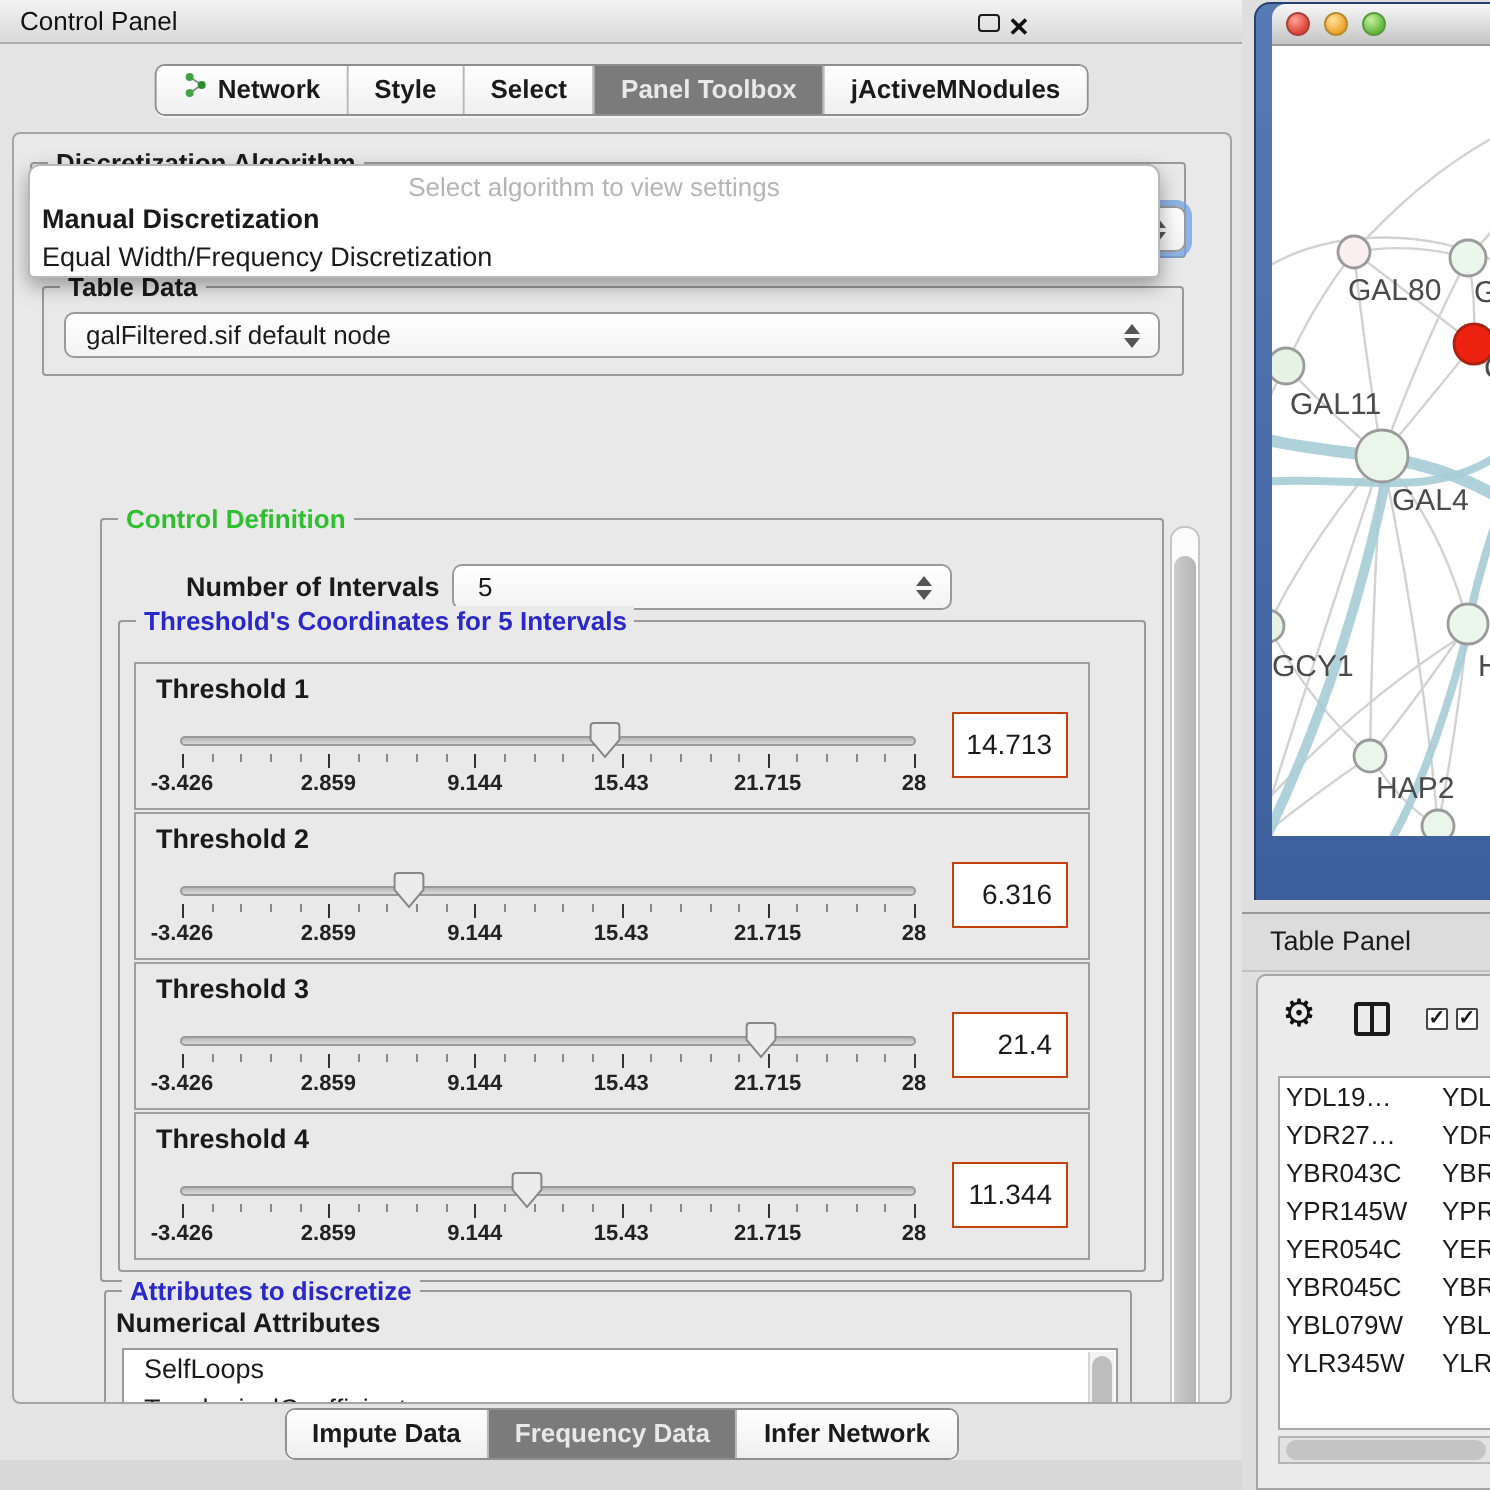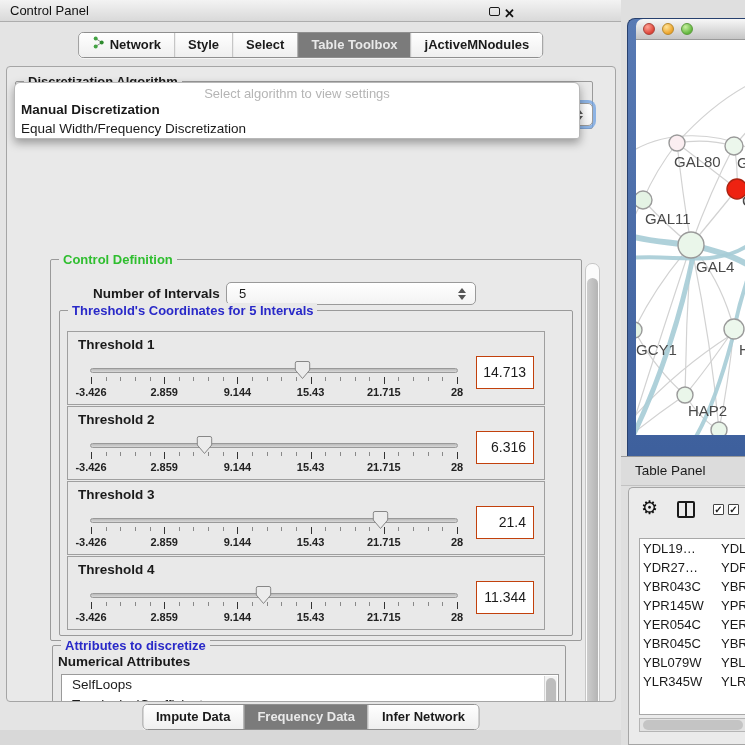--- a/index.html
+++ b/index.html
@@ -85,21 +85,21 @@
   .attr-list-label { position:absolute; left:5px; top:8px; font-weight:bold; font-size:13.5px; }
   .attr-list { position:absolute; left:8px; top:28px; width:498px; height:60px;
     background:#fff; border:1px solid #9a9a9a; overflow:hidden; }
   .attr-item { font-size:13.5px; line-height:19.5px; padding-left:10px; cursor:default; }
   .list-scroll { position:absolute; right:1px; top:1px; width:13px; height:58px;
     background:#f3f3f3; border-left:1px solid #d5d5d5; }
   .list-thumb { position:absolute; left:1px; top:2px; width:10px; height:40px; background:#bdbdbd; border-radius:5px; }
 
   
   .right { position:absolute; left:621px; top:0; width:124px; height:745px; background:#dfdfdf; }
-  .net-window { position:absolute; left:6px; top:18px; width:118px; height:449px;
+  .net-window { position:absolute; left:6px; top:1px; width:118px; height:449px;
     background:linear-gradient(180deg,#587ab4,#3d5f9c); border-left:1px solid #27406e;
     border-top:1px solid #27406e; border-radius:8px 0 0 0; }
   .net-titlebar { margin-left:8px; height:21px; background:linear-gradient(#f7f7f7,#c5c5c5);
     border-radius:7px 0 0 0; border-bottom:1px solid #9a9a9a;
     display:flex; align-items:center; padding-left:7px; gap:7px; }
   .light { width:12px; height:12px; border-radius:50%; cursor:pointer; }
   .light.red    { background:radial-gradient(circle at 35% 30%, #ffa396, #dd4438 70%); border:1px solid #a8423a; }
   .light.yellow { background:radial-gradient(circle at 35% 30%, #ffe49a, #eca32b 70%); border:1px solid #b78a2e; }
   .light.green  { background:radial-gradient(circle at 35% 30%, #c8f0a0, #63b73f 70%); border:1px solid #5d9a3e; }
   .net-canvas { margin-left:8px; height:395px; background:#fff; position:relative; overflow:hidden; cursor:default; }
@@ -154,21 +154,21 @@
       </span>
       <span>Network</span>
     </div>
     <div class="seg">
         <span>Style</span>
       </div>
     <div class="seg">
         <span>Select</span>
       </div>
     <div class="seg sel">
-        <span>Table Toolbox</span>
+        <span>Panel Toolbox</span>
       </div>
     <div class="seg">
         <span>jActiveMNodules</span>
       </div>
   </div>
 
   <div class="main-panel">
 
     <div class="group" style="left:8px; top:14px; width:578px; height:48px;">
       <div class="group-title">Discretization Algorithm</div>
@@ -179,20 +179,30 @@
           <span class="tri-down"></span>
         </span>
     </div>
 
     <div class="algo-popup">
       <div class="popup-hint">Select algorithm to view settings</div>
       <div class="popup-item bold">Manual Discretization</div>
       <div class="popup-item">Equal Width/Frequency Discretization</div>
     </div>
 
+    <div class="group" style="left:14px; top:76px; width:571px; height:45px;">
+      <div class="group-title">Table Data</div>
+      <div class="combo" style="left:10px; top:12px; width:548px;">
+        <span>galFiltered.sif default node</span>
+        <span class="updown">
+            <span class="tri-up"></span>
+            <span class="tri-down"></span>
+          </span>
+      </div>
+    </div>
 
     <div class="settings">
 
       <div class="group" style="left:5px; top:6px; width:532px; height:382px; background:#e9e9e9;">
         <div class="group-title gt-green">Control Definition</div>
         <div class="noi-label">Number of Intervals</div>
         <div class="spinner">
           <span>5</span>
           <span class="updown">
               <span class="tri-up"></span>

